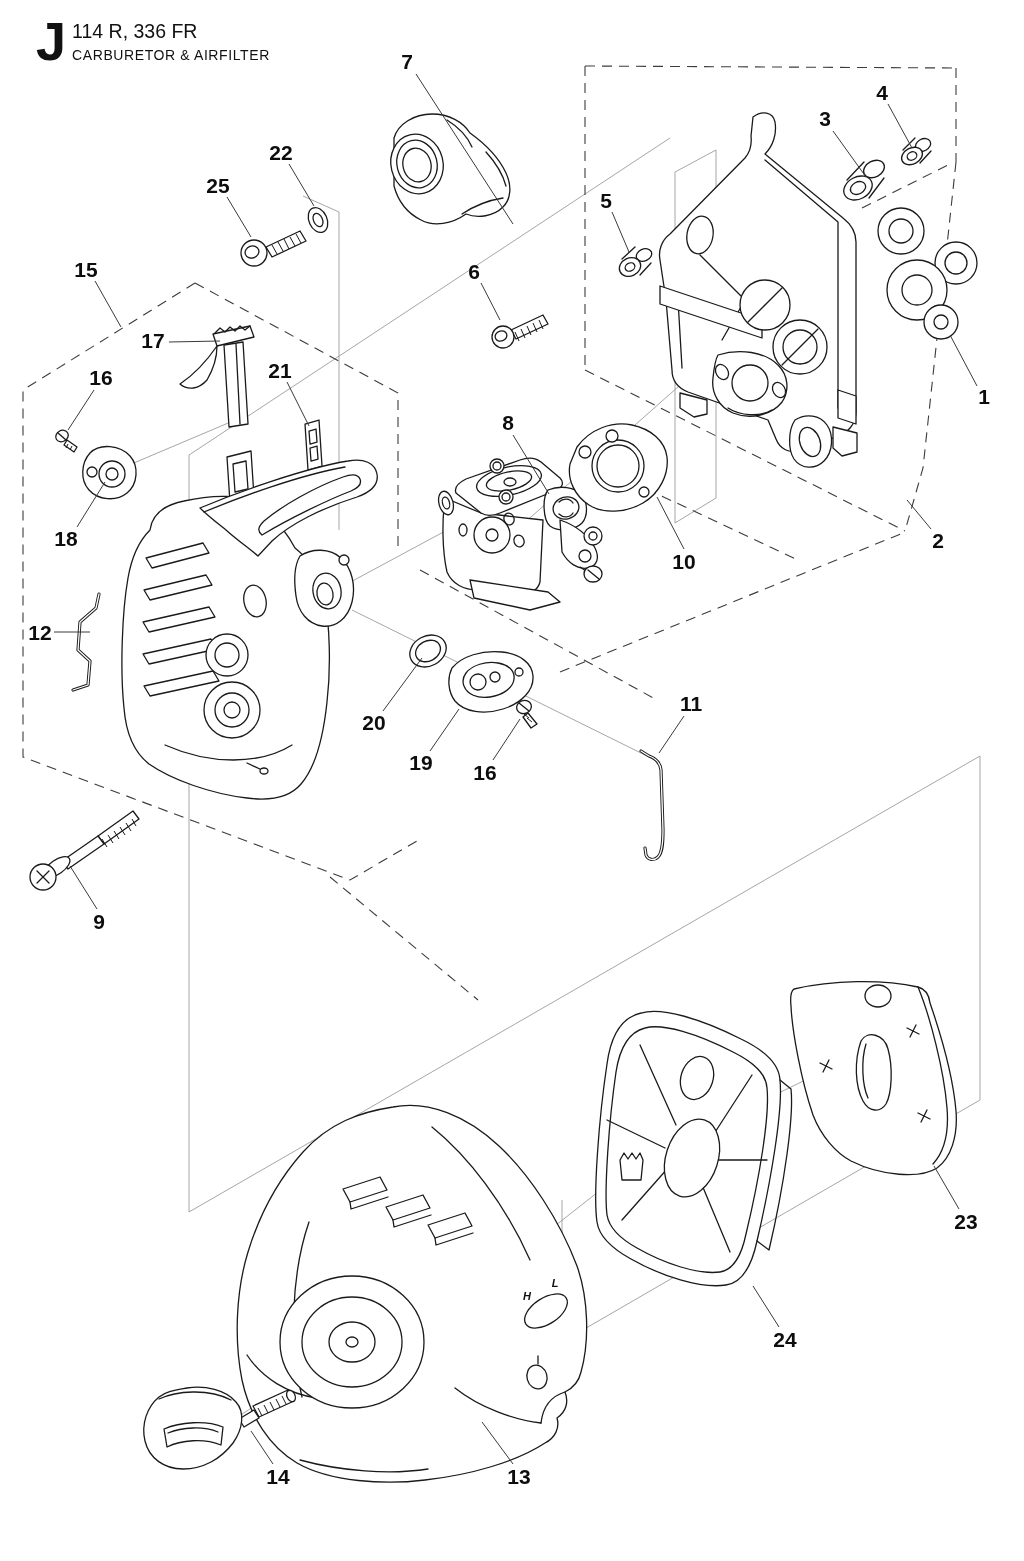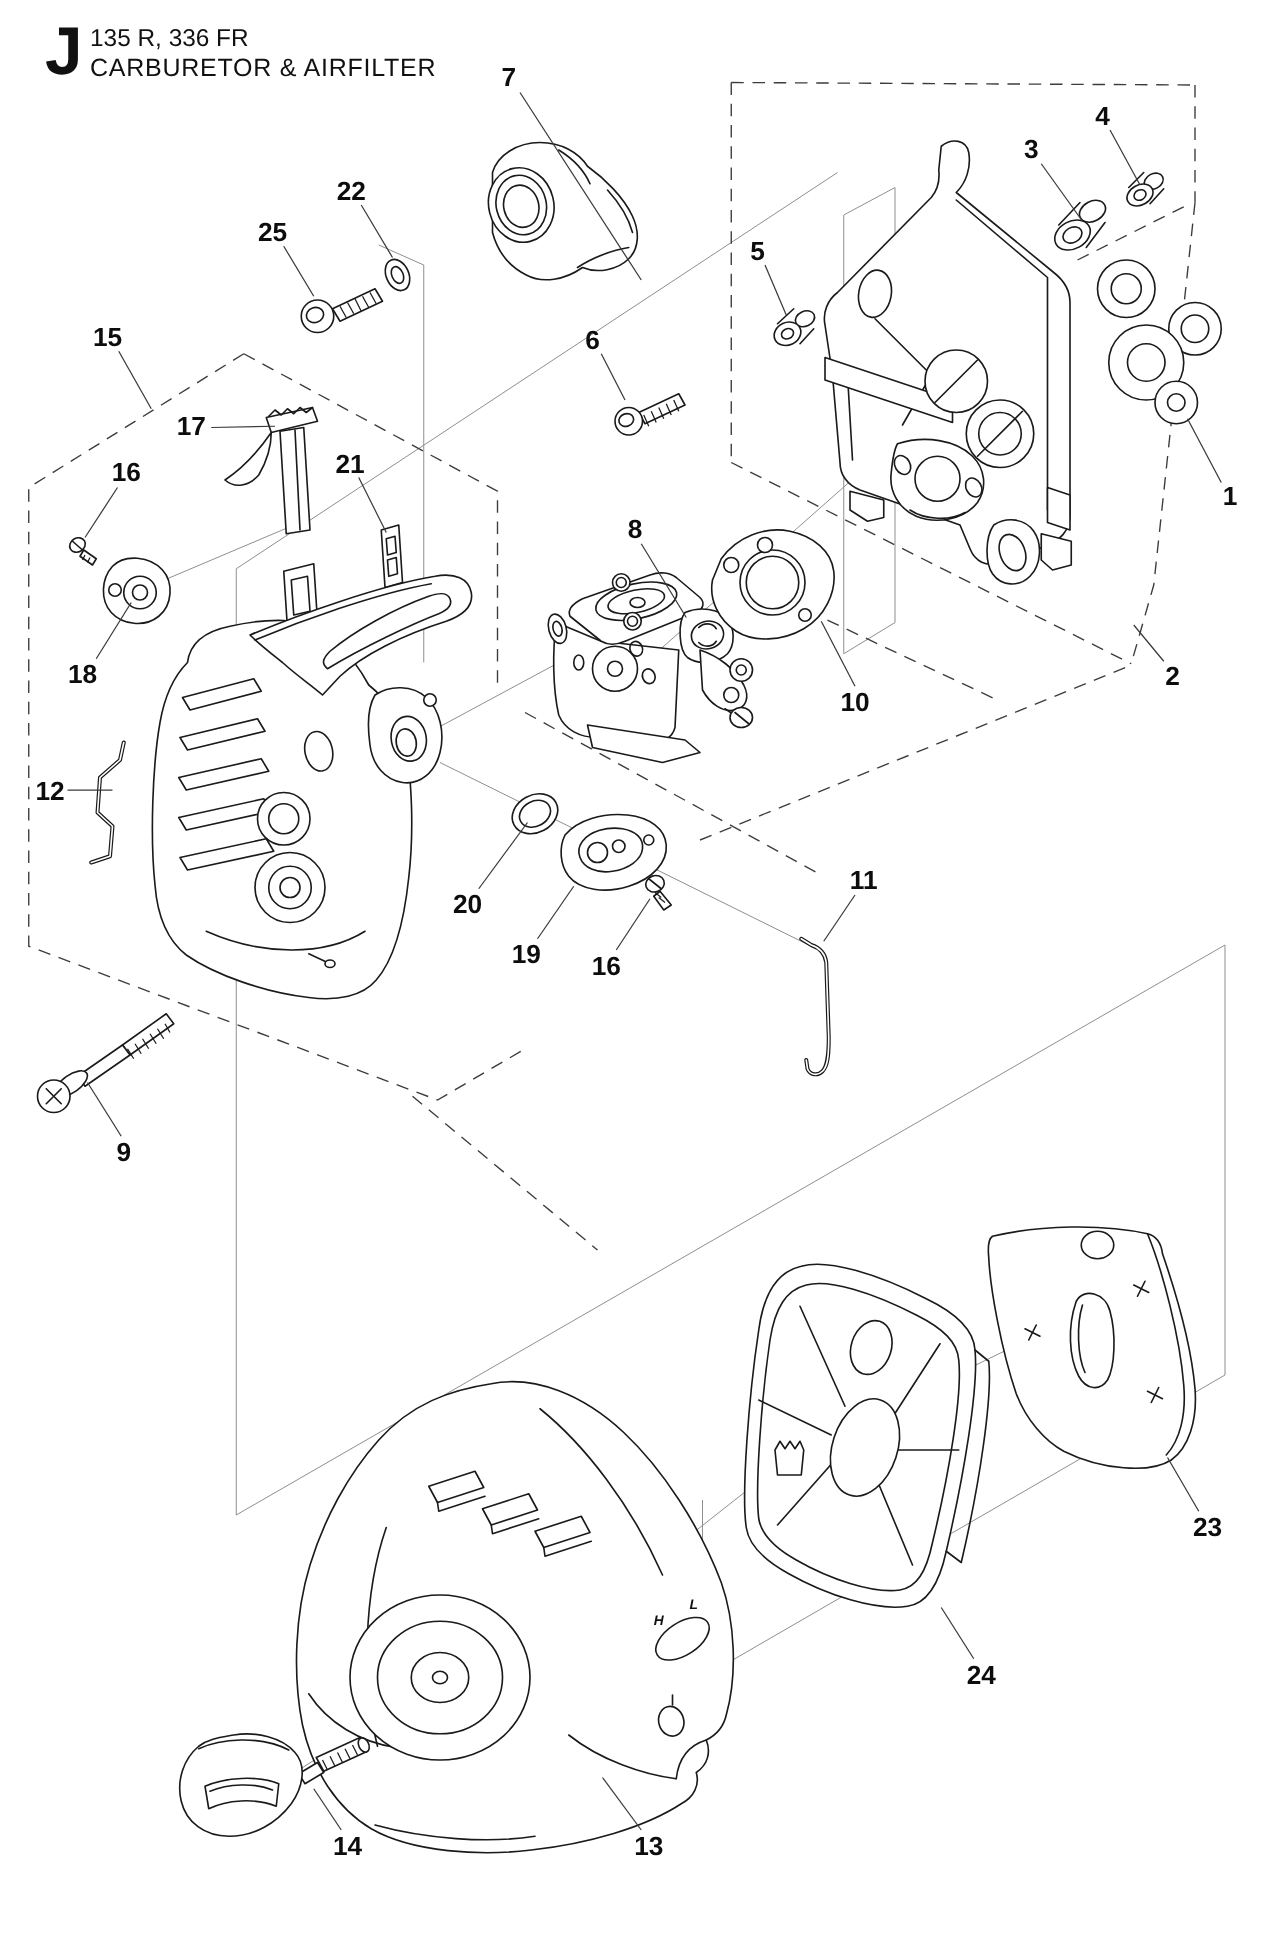--- a/index.html
+++ b/index.html
@@ -4,42 +4,42 @@
 <style>
   html,body { margin:0; padding:0; background:#fff; }
   #page {
     position:relative; width:1024px; height:1561px; background:var(--bg,#fff);
     font-family:"Liberation Sans", sans-serif; overflow:hidden;
   }
   #hdr { position:absolute; top:14px; left:36px; display:flex; gap:8px; color:#111; }
   #hdr .jletter { font-size:54px; font-weight:700; line-height:1; letter-spacing:-2px; }
   #hdr .titles { padding-top:5px; }
   #hdr .model { font-size:19.5px; line-height:24px; }
-  #hdr .ptitle { font-size:20px; line-height:24px; letter-spacing:.6px; }
+  #hdr .ptitle { font-size:14px; line-height:24px; letter-spacing:.6px; }
   svg { position:absolute; inset:0; }
   .pc { fill:#fff; stroke:var(--line,#1a1a1a); stroke-width:1.3; stroke-linejoin:round; }
   .ln { fill:none; stroke:var(--line,#1a1a1a); stroke-width:1.3; stroke-linecap:round; stroke-linejoin:round; }
   .th { fill:none; stroke:#8f8f8f; stroke-width:.8; }
   .dash { fill:none; stroke:#3c3c3c; stroke-width:1.1; stroke-dasharray:10 7; }
   .wire { fill:none; stroke:var(--line,#1a1a1a); stroke-width:3.2; stroke-linecap:round; stroke-linejoin:round; }
   .wire2 { fill:none; stroke:#fff; stroke-width:1.3; stroke-linecap:round; stroke-linejoin:round; }
   .hatch { stroke:var(--line,#1a1a1a); stroke-width:1; }
   .leader { stroke:#3a3a3a; stroke-width:1; }
   text.callout { font-family:"Liberation Sans",sans-serif; font-size:21px; font-weight:700; fill:#0d0d0d; text-anchor:middle; }
   text.hl { font-family:"Liberation Sans",sans-serif; font-size:11px; font-weight:700; font-style:italic; fill:#111; text-anchor:middle; }
 </style>
 </head>
 <body>
 
 <div id="page">
 
   <div id="hdr">
     <div class="jletter">J</div>
     <div class="titles">
-      <div class="model">135 R, 336 FR</div>
+      <div class="model">114 R, 336 FR</div>
       <div class="ptitle">CARBURETOR &amp; AIRFILTER</div>
     </div>
   </div>
 
   <svg id="diagram" viewBox="0 0 1024 1561" width="1024" height="1561">
 
     <g>
       <path class="th" d="M670,138 L189,455"></path>
       <path class="th" d="M189,455 L189,1212"></path>
       <path class="th" d="M189,1212 L980,756"></path>

